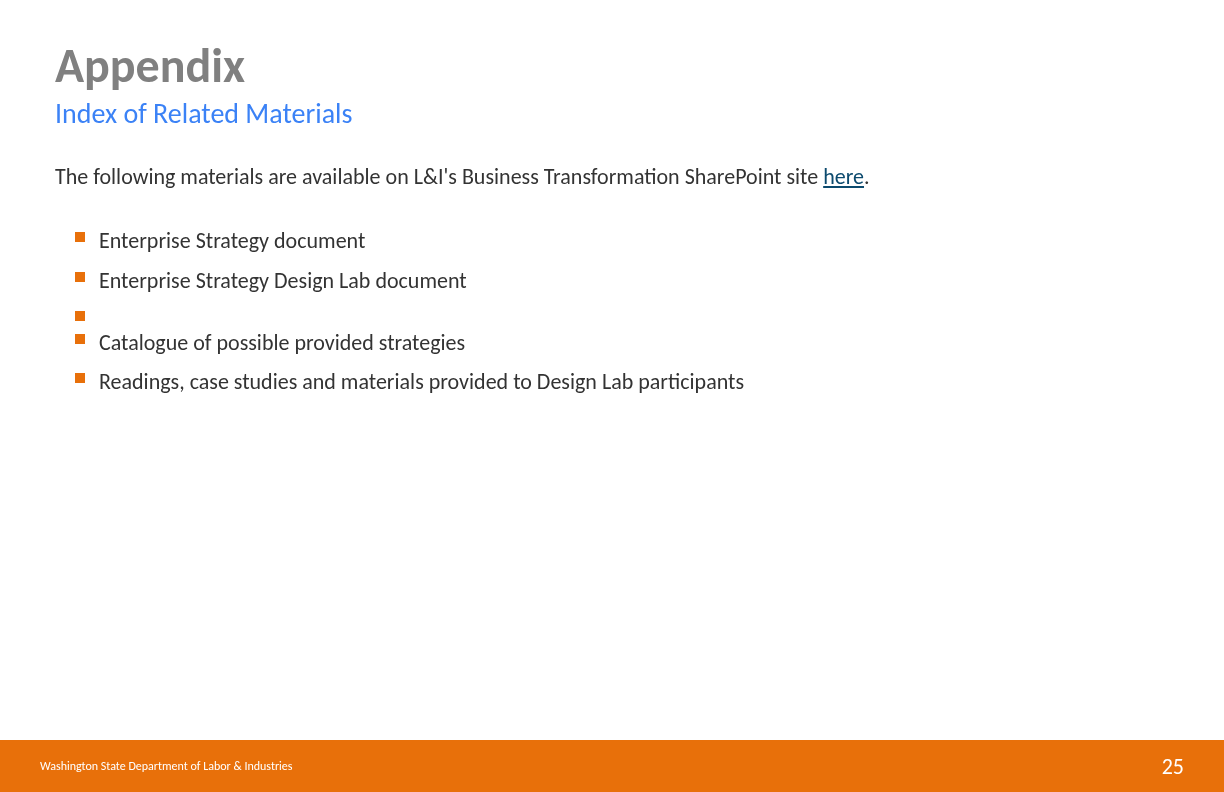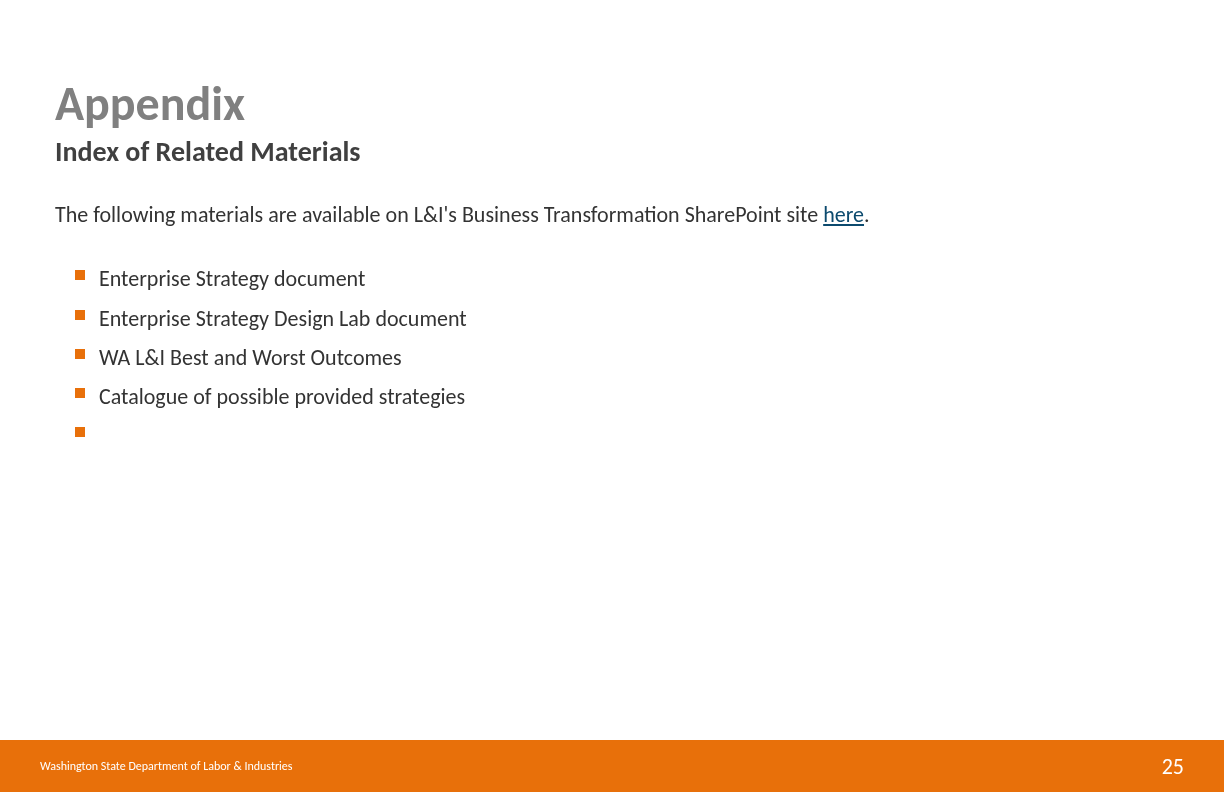--- a/index.html
+++ b/index.html
@@ -22,39 +22,38 @@
       height: 792px;
       background: #ffffff;
       position: relative;
       display: flex;
       flex-direction: column;
     }
 
     .content-area {
       flex: 1;
       padding: 40px 55px 20px 55px;
-      margin-top: 38px;
     }
 
     .title-section {
       margin-bottom: 30px;
     }
 
     .title-appendix {
       font-size: 48px;
       font-weight: bold;
       color: #808080;
       line-height: 1.1;
       margin-bottom: 4px;
     }
 
     .title-subtitle {
       font-size: 28px;
-      font-weight: bold;
-      color: #404040;
+      font-weight: normal;
+      color: #3b82f6;
       line-height: 1.2;
     }
 
     .intro-text {
       font-size: 22px;
       color: #333333;
       line-height: 1.5;
       margin-bottom: 30px;
       margin-top: 10px;
     }
@@ -132,28 +131,28 @@
       <li>
         <span class="bullet-square"></span>
         <span>Enterprise Strategy document</span>
       </li>
       <li>
         <span class="bullet-square"></span>
         <span>Enterprise Strategy Design Lab document</span>
       </li>
       <li>
         <span class="bullet-square"></span>
-        <span>WA L&amp;I Best and Worst Outcomes</span>
       </li>
       <li>
         <span class="bullet-square"></span>
         <span>Catalogue of possible provided strategies</span>
       </li>
       <li>
         <span class="bullet-square"></span>
+        <span>Readings, case studies and materials provided to Design Lab participants</span>
       </li>
     </ul>
 
   </div>
 
   <div class="footer-bar">
     <span class="footer-text">Washington State Department of Labor &amp; Industries</span>
     <span class="footer-page-number">25</span>
   </div>
 </div>

